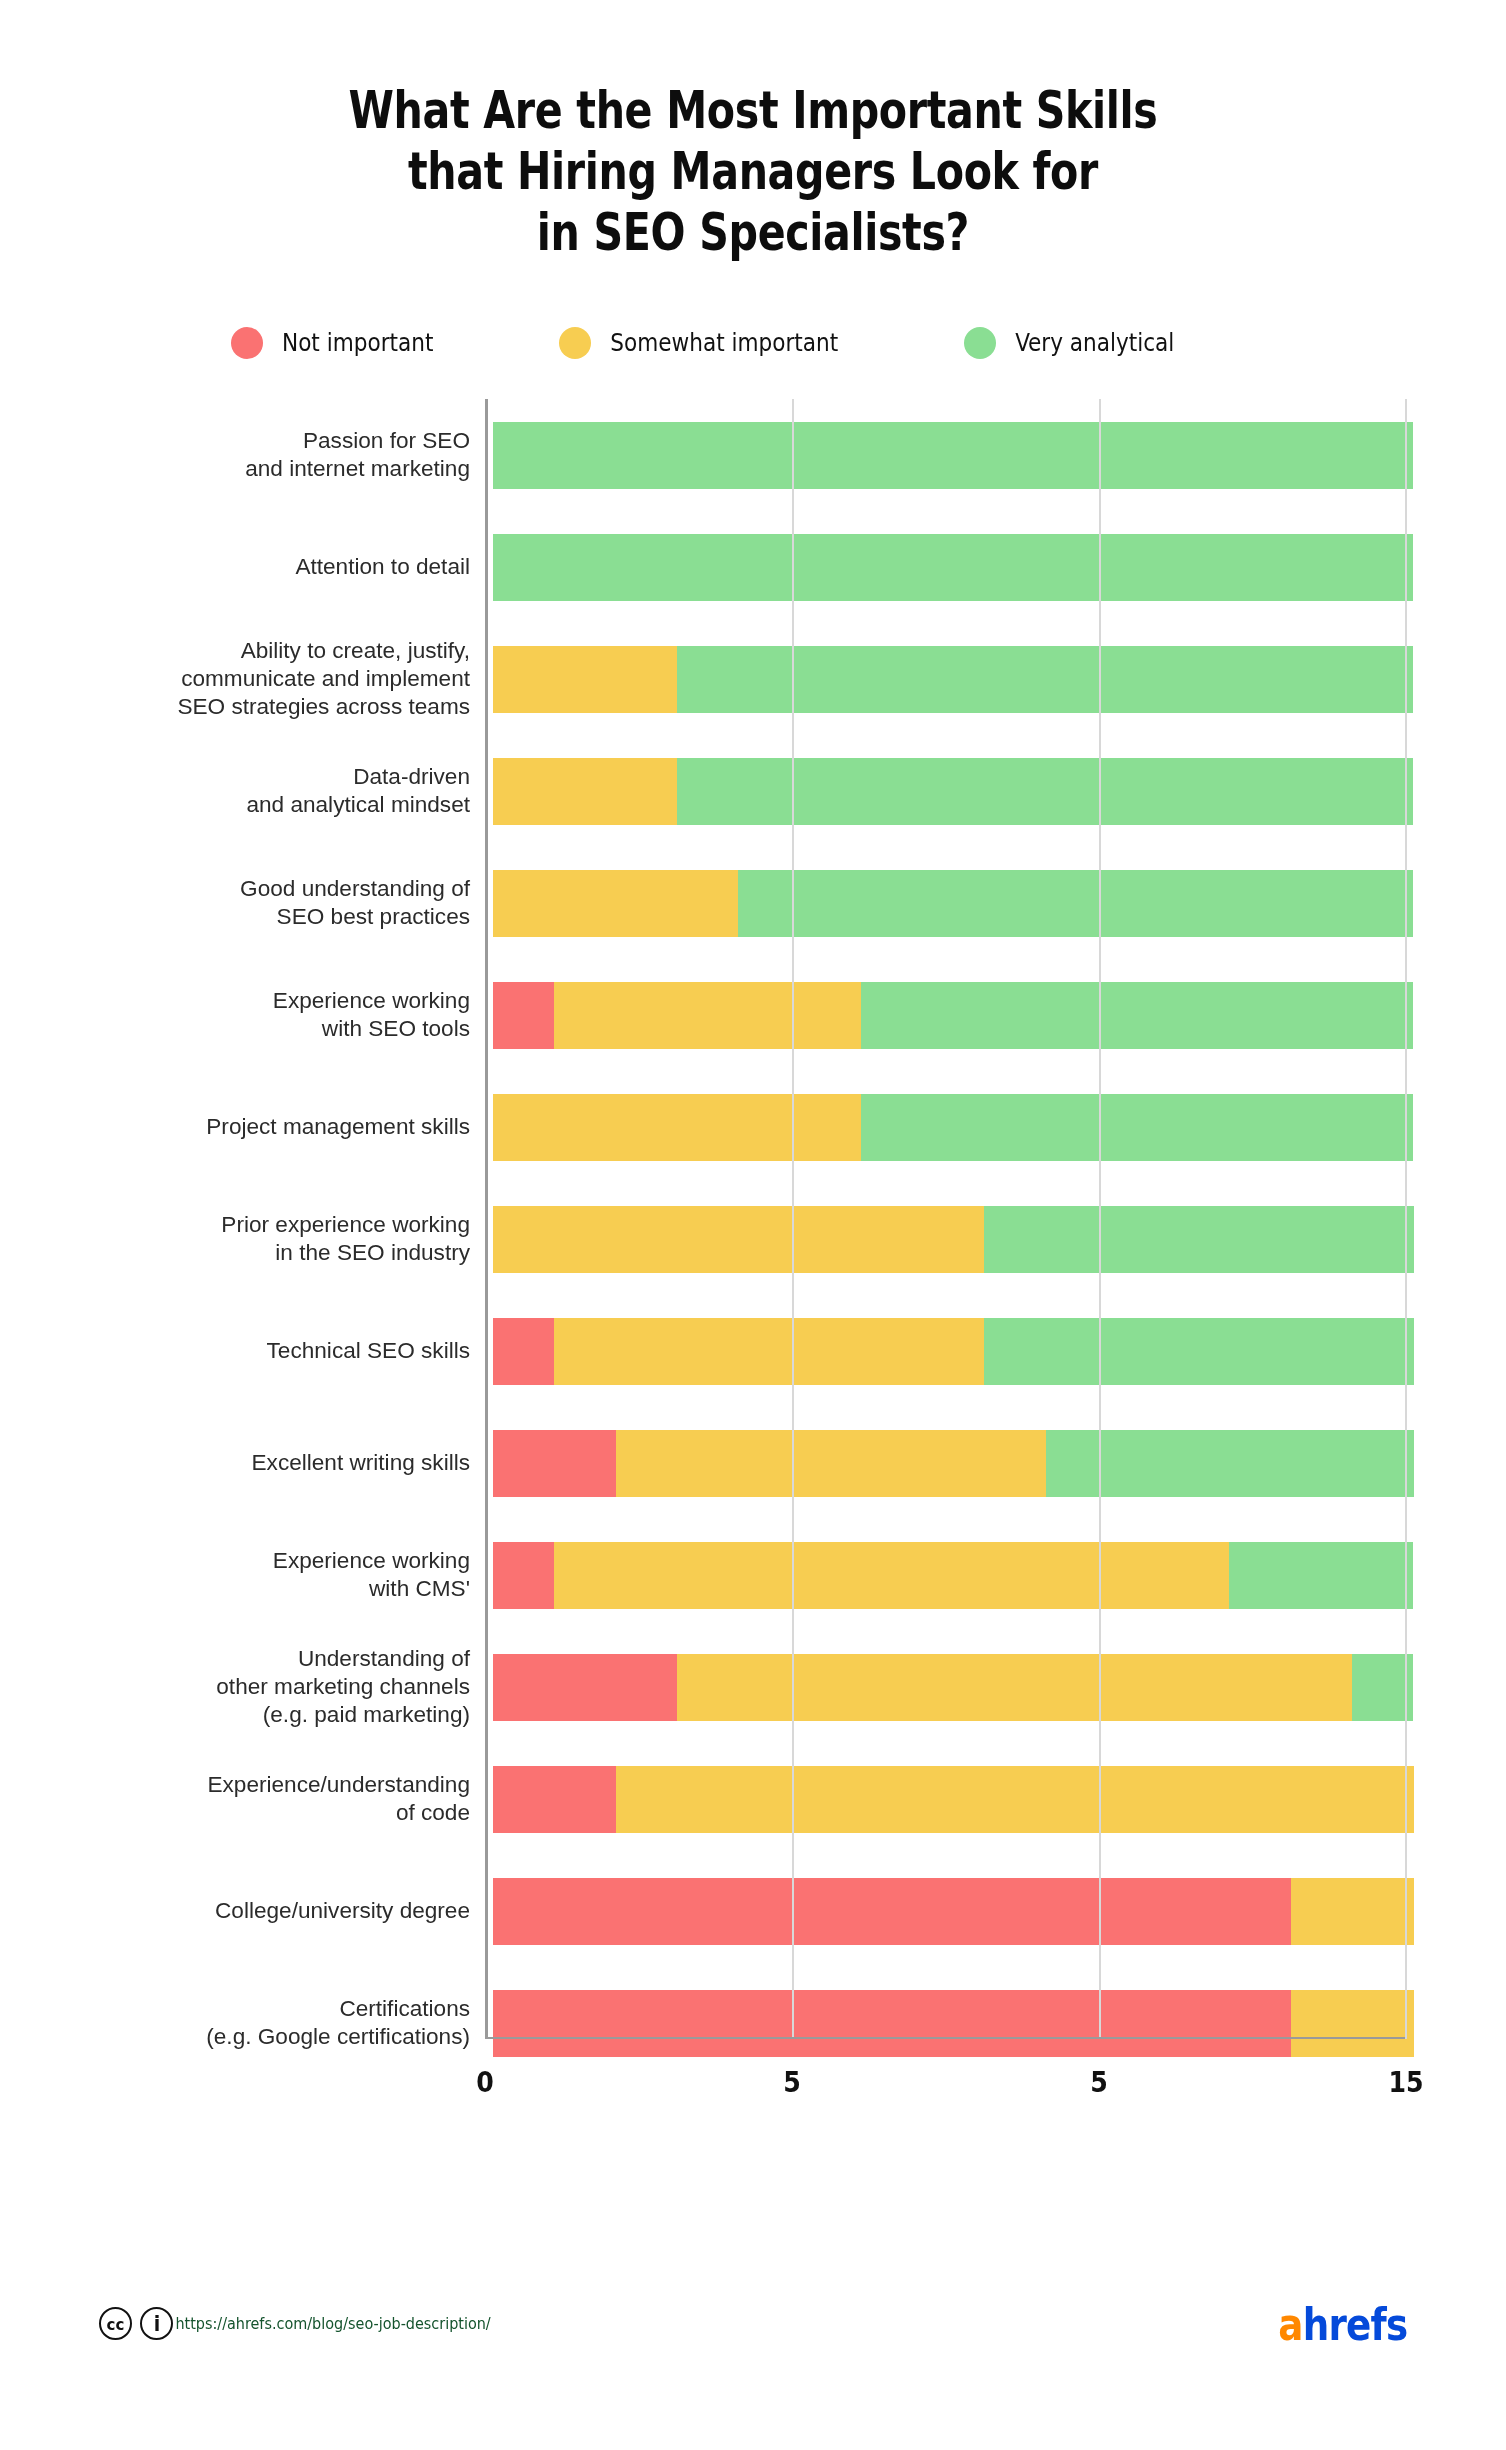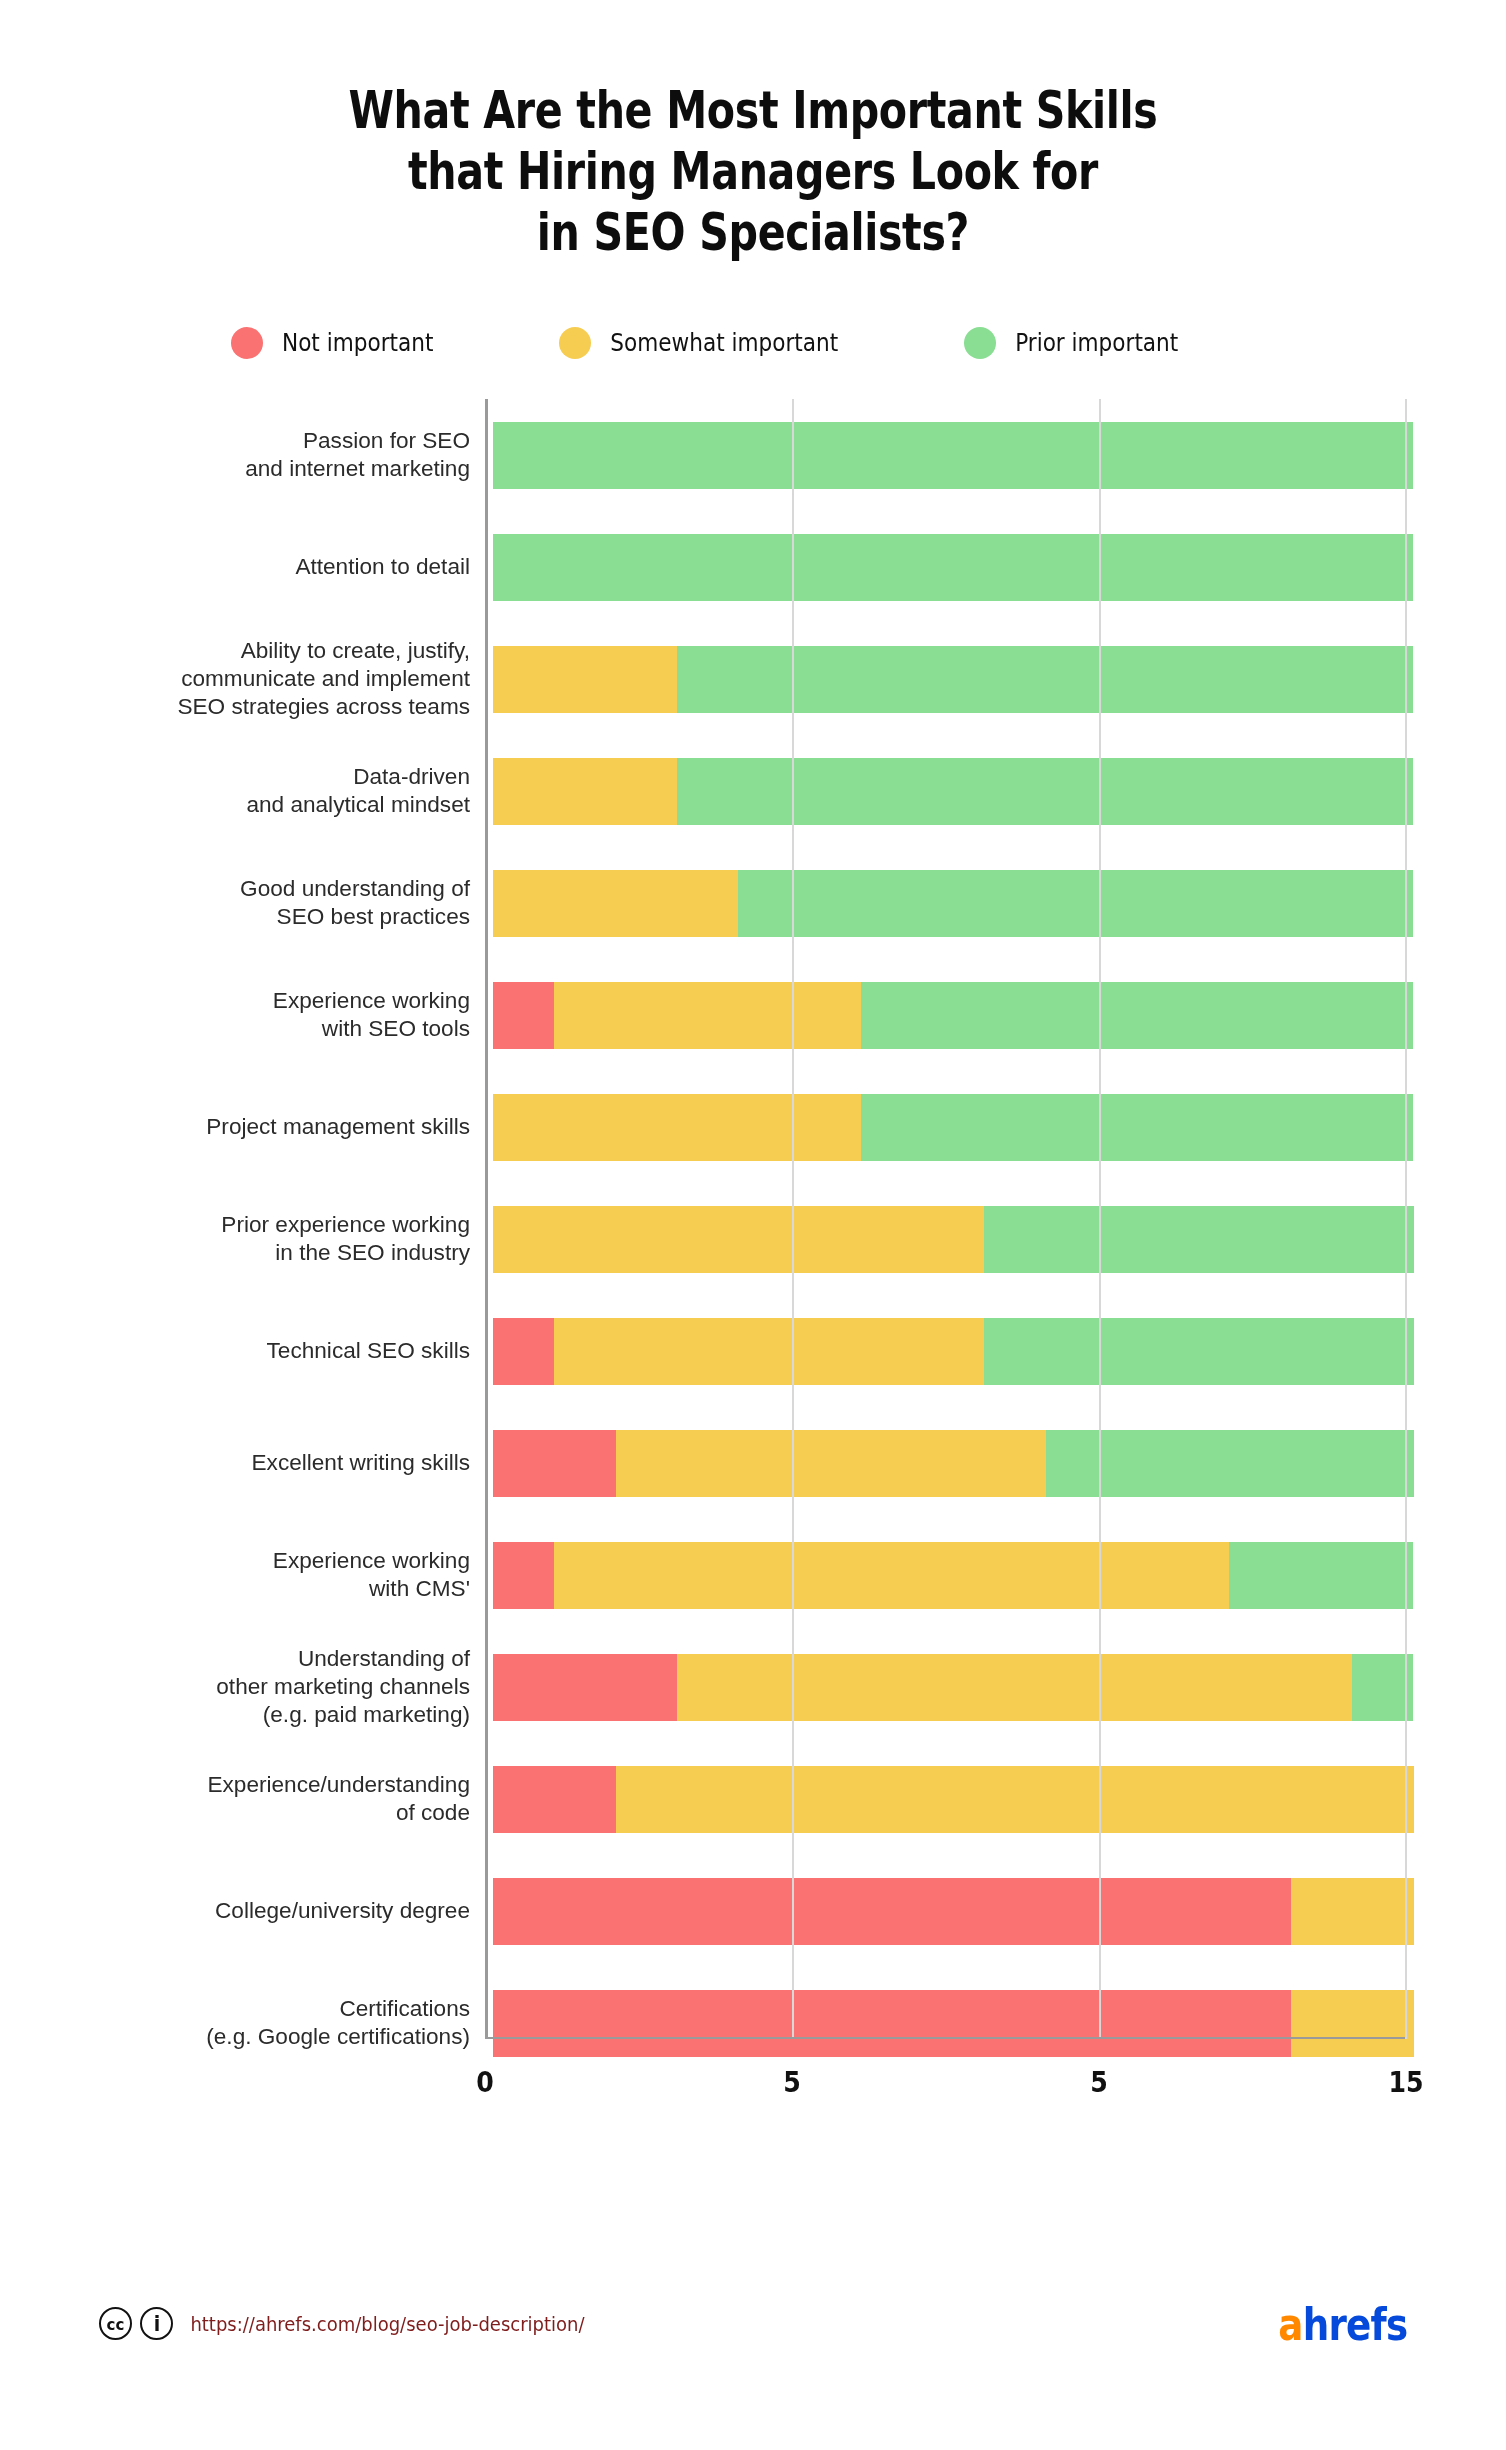--- a/index.html
+++ b/index.html
@@ -122,24 +122,24 @@
   .cc-badge {
     width:33px; height:33px; border-radius:50%;
     border:2.5px solid #111;
     display:flex; align-items:center; justify-content:center;
     font-family:"DejaVu Sans Condensed","Liberation Sans Narrow","Liberation Sans", sans-serif;
     font-weight:bold; font-size:16.7px; color:#111;
     box-sizing:border-box;
   }
   .cc-badge.by { font-size:21px; }
   .footer-url {
-    margin-left:17px;
-    font-family:"DejaVu Sans Condensed","Liberation Sans Narrow","Liberation Sans", sans-serif;
-    font-size:20px;
-    color:#7f1d1d;
+    margin-left:2px;
+    font-family:"DejaVu Sans Condensed","Liberation Sans Narrow","Liberation Sans", sans-serif;
+    font-size:16px;
+    color:#14532d;
   }
   .brand {
     position:absolute;
     right:99px; top:40px;
     font-family:"DejaVu Sans Condensed","Liberation Sans Narrow","Liberation Sans", sans-serif;
     font-weight:bold;
     font-size:45px;
     letter-spacing:-0.8px;
     transform:scaleX(0.92);
     transform-origin:right center;
@@ -160,21 +160,21 @@
     <div class="legend-item">
       <span class="legend-dot" style="background: rgb(250, 114, 114);"></span>
       <span class="legend-label">Not important</span>
     </div>
     <div class="legend-item">
       <span class="legend-dot" style="background: rgb(247, 205, 81);"></span>
       <span class="legend-label">Somewhat important</span>
     </div>
     <div class="legend-item">
       <span class="legend-dot" style="background: rgb(138, 222, 147);"></span>
-      <span class="legend-label">Prior important</span>
+      <span class="legend-label">Very analytical</span>
     </div>
   </div>
 
 <div class="chart">
   <div class="rows" id="rows">
       <div class="row">
         <div class="row-label">Passion for SEO
 and internet marketing</div>
         <div class="bar">
           <div class="seg" style="width: 920px; background: rgb(138, 222, 147);"></div>

